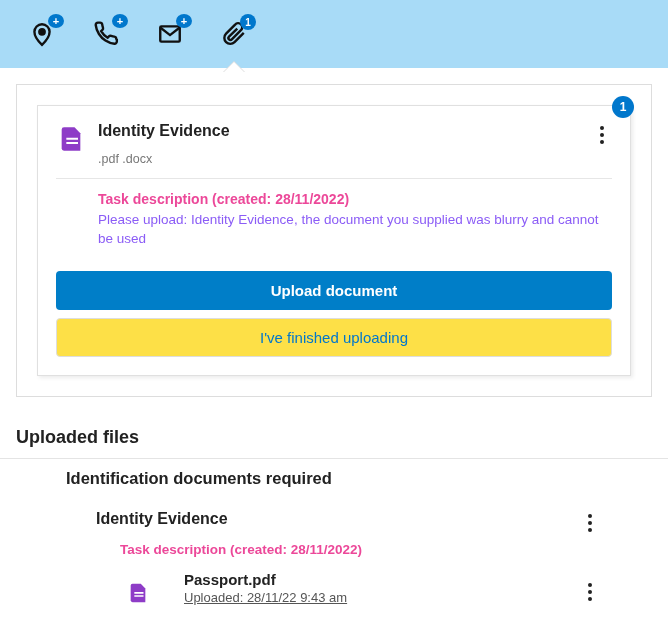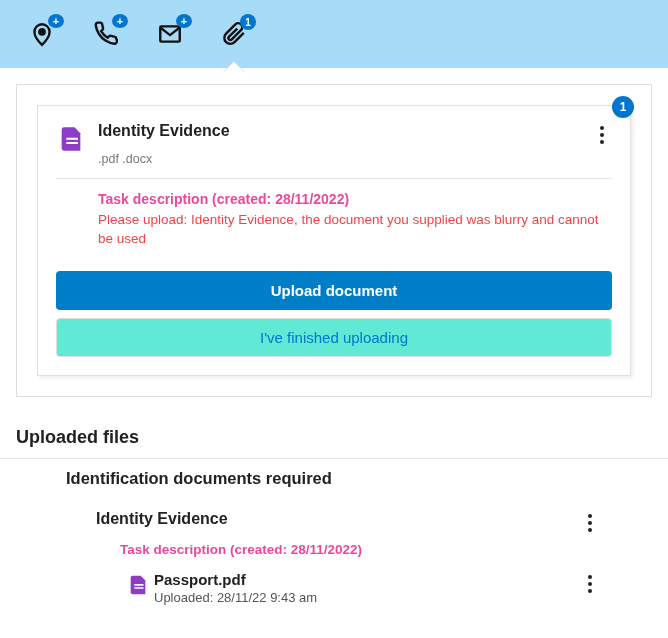--- a/index.html
+++ b/index.html
@@ -140,21 +140,21 @@
   .task-body {
     padding: 12px 0 14px 42px;
   }
   .desc-title {
     font-size: 14px;
     font-weight: 700;
     color: #ec4899;
   }
   .desc-text {
     font-size: 13.5px;
-    color: #ef4444;
+    color: #8b5cf6;
     margin-top: 4px;
     line-height: 1.4;
   }
 
   .btn {
     display: block;
     width: 100%;
     text-align: center;
     font-size: 15px;
     padding: 10px 12px;
@@ -162,21 +162,21 @@
     cursor: pointer;
     border: 1px solid transparent;
     margin-top: 8px;
   }
   .btn-primary {
     background: #007ec8;
     color: #fff;
     font-weight: 600;
   }
   .btn-secondary {
-    background: #5eead4;
+    background: #fde047;
     color: #0077cc;
     border: 1px solid #ddd;
   }
 
   .section-heading {
     font-size: 18px;
     font-weight: 600;
     padding: 14px 28px 10px 16px;
   }
   .divider {
@@ -205,33 +205,33 @@
   .desc-block {
     padding-left: 54px;
     padding-right: 40px;
     margin-top: 6px;
   }
   .desc-block .desc-title { font-size: 13.5px; }
   .desc-block .desc-text { font-size: 13px; color: #555; }
 
   .file-row {
     display: flex;
-    align-items: flex-start;
+    align-items: flex-end;
     padding-left: 60px;
     margin-top: 14px;
-    gap: 4px;
+    gap: 34px;
   }
   .file-icon {
     width: 24px; height: 24px;
     display: flex; align-items: center; justify-content: center;
     flex-shrink: 0;
     margin-top: 2px;
   }
   .file-name { font-size: 15px; font-weight: 600; }
-  .file-meta { font-size: 13px; color: #555; margin-top: 2px; }
+  .file-meta { font-size: 13px; color: #555; margin-top: 2px; text-decoration: underline; }
   .file-text { flex: 1; }
 
   .right-kebab {
     margin-right: 40px;
   }
 </style>
 </head>
 <body>
 
 <div class="topbar">

